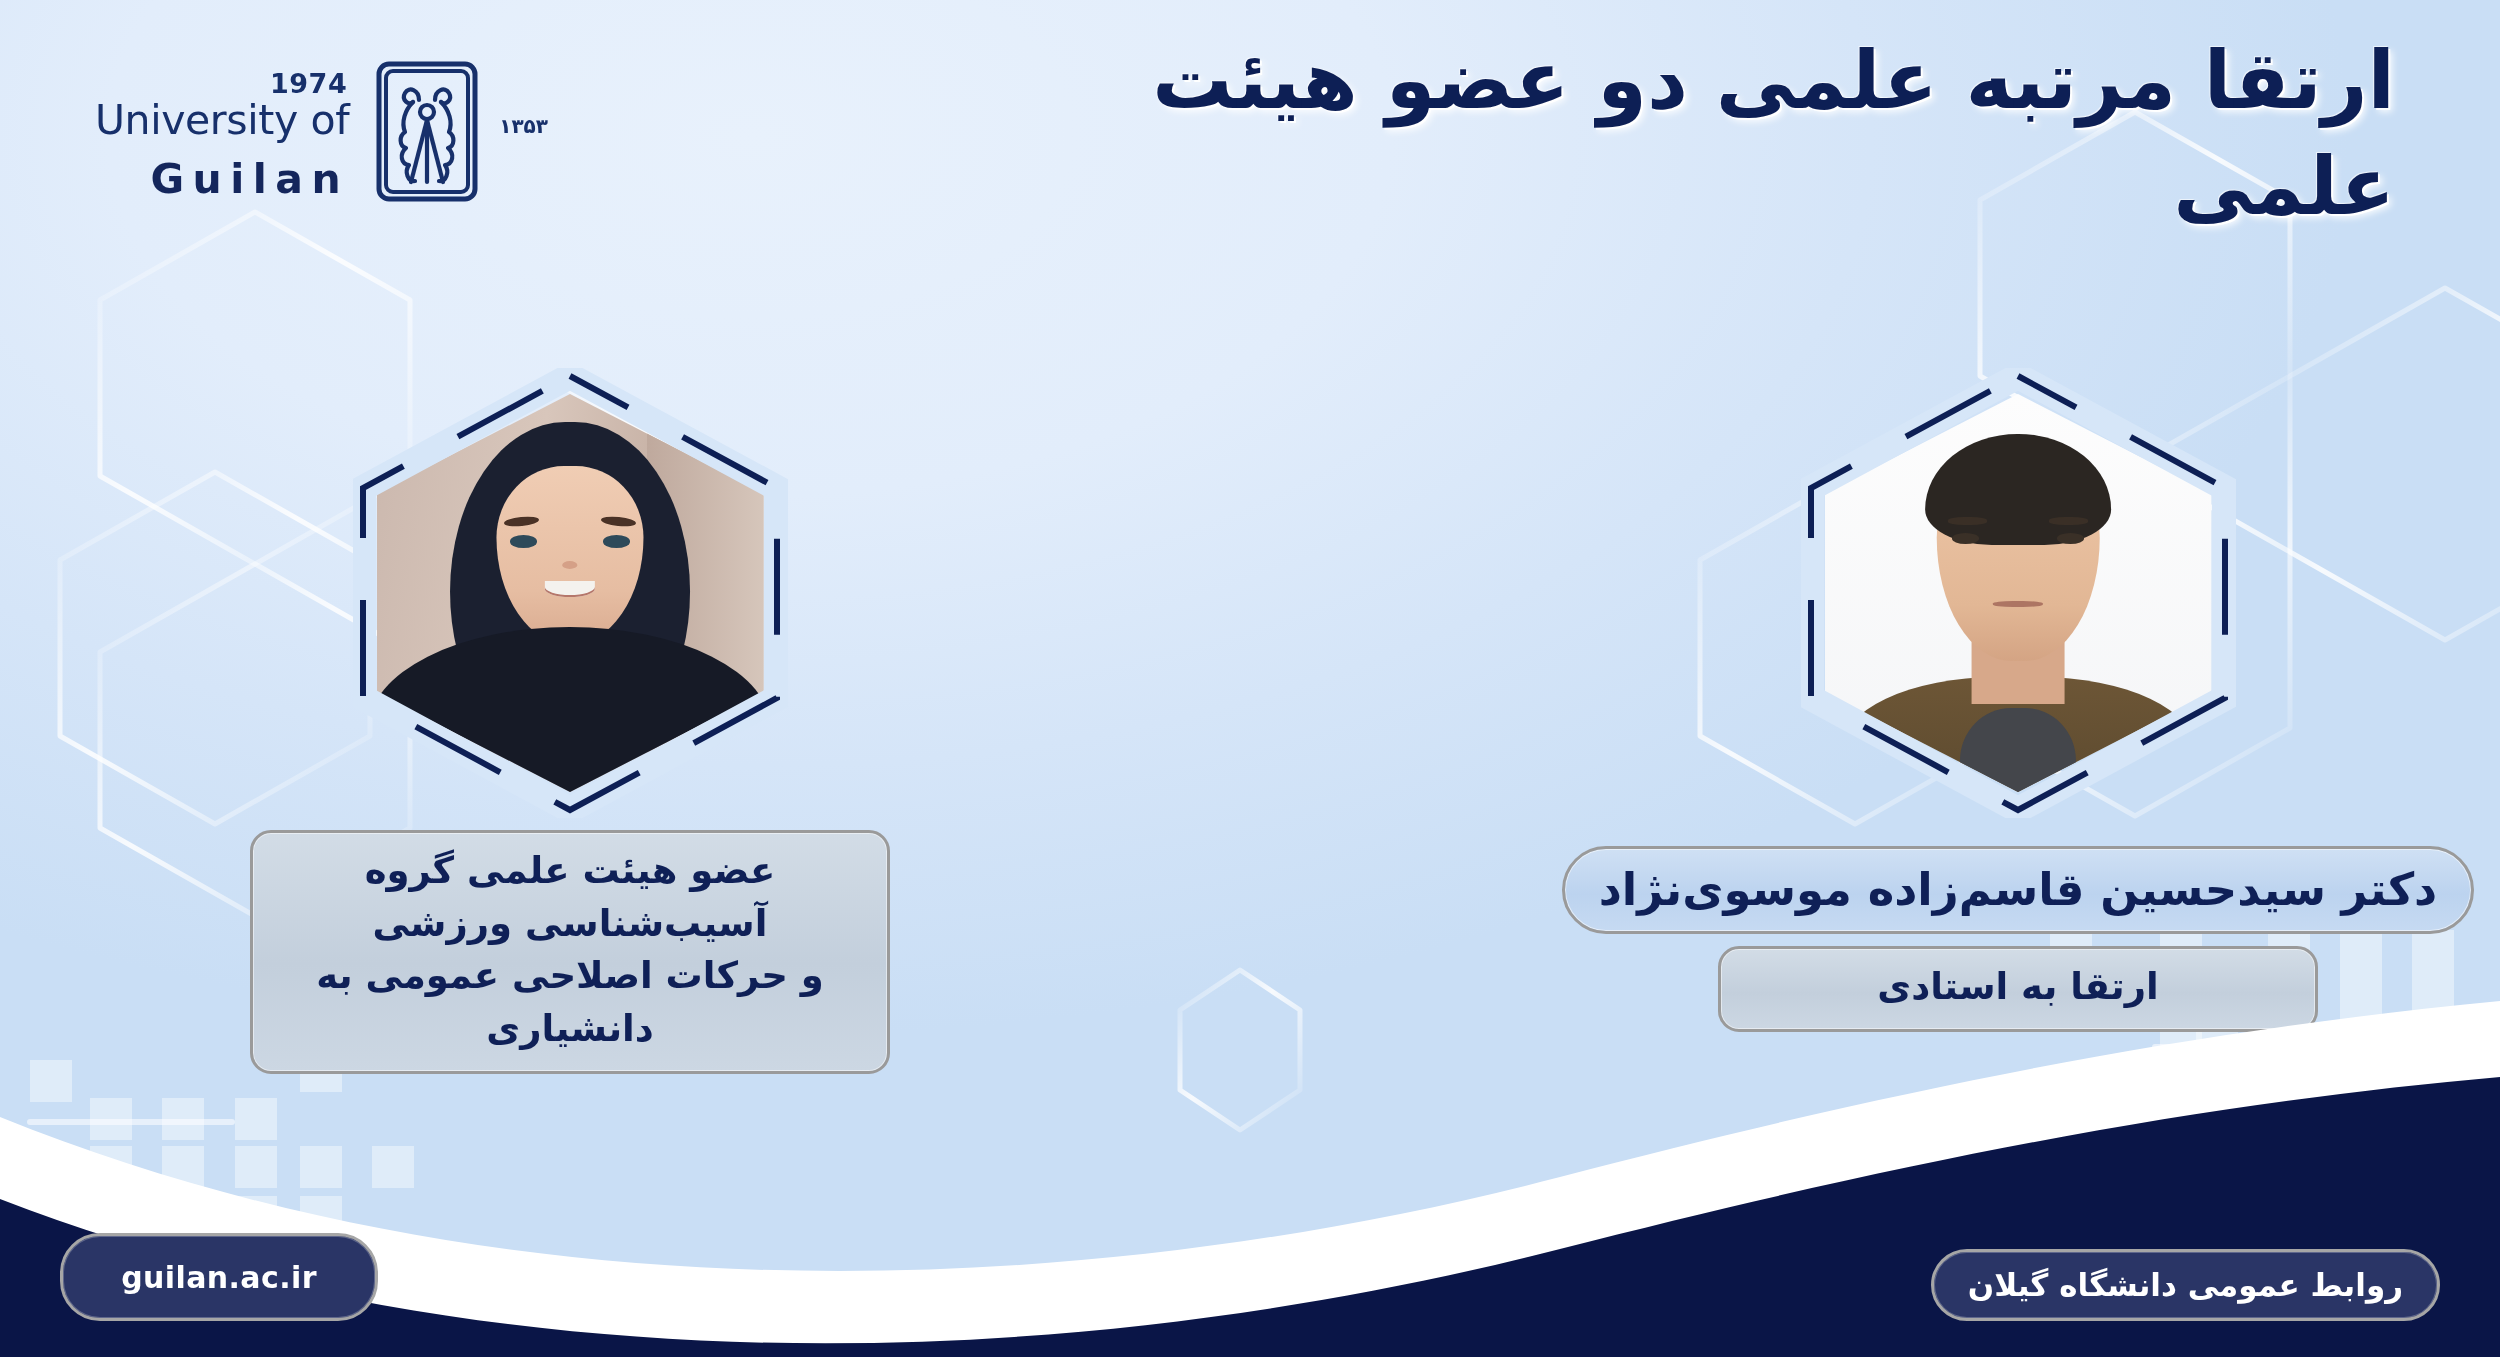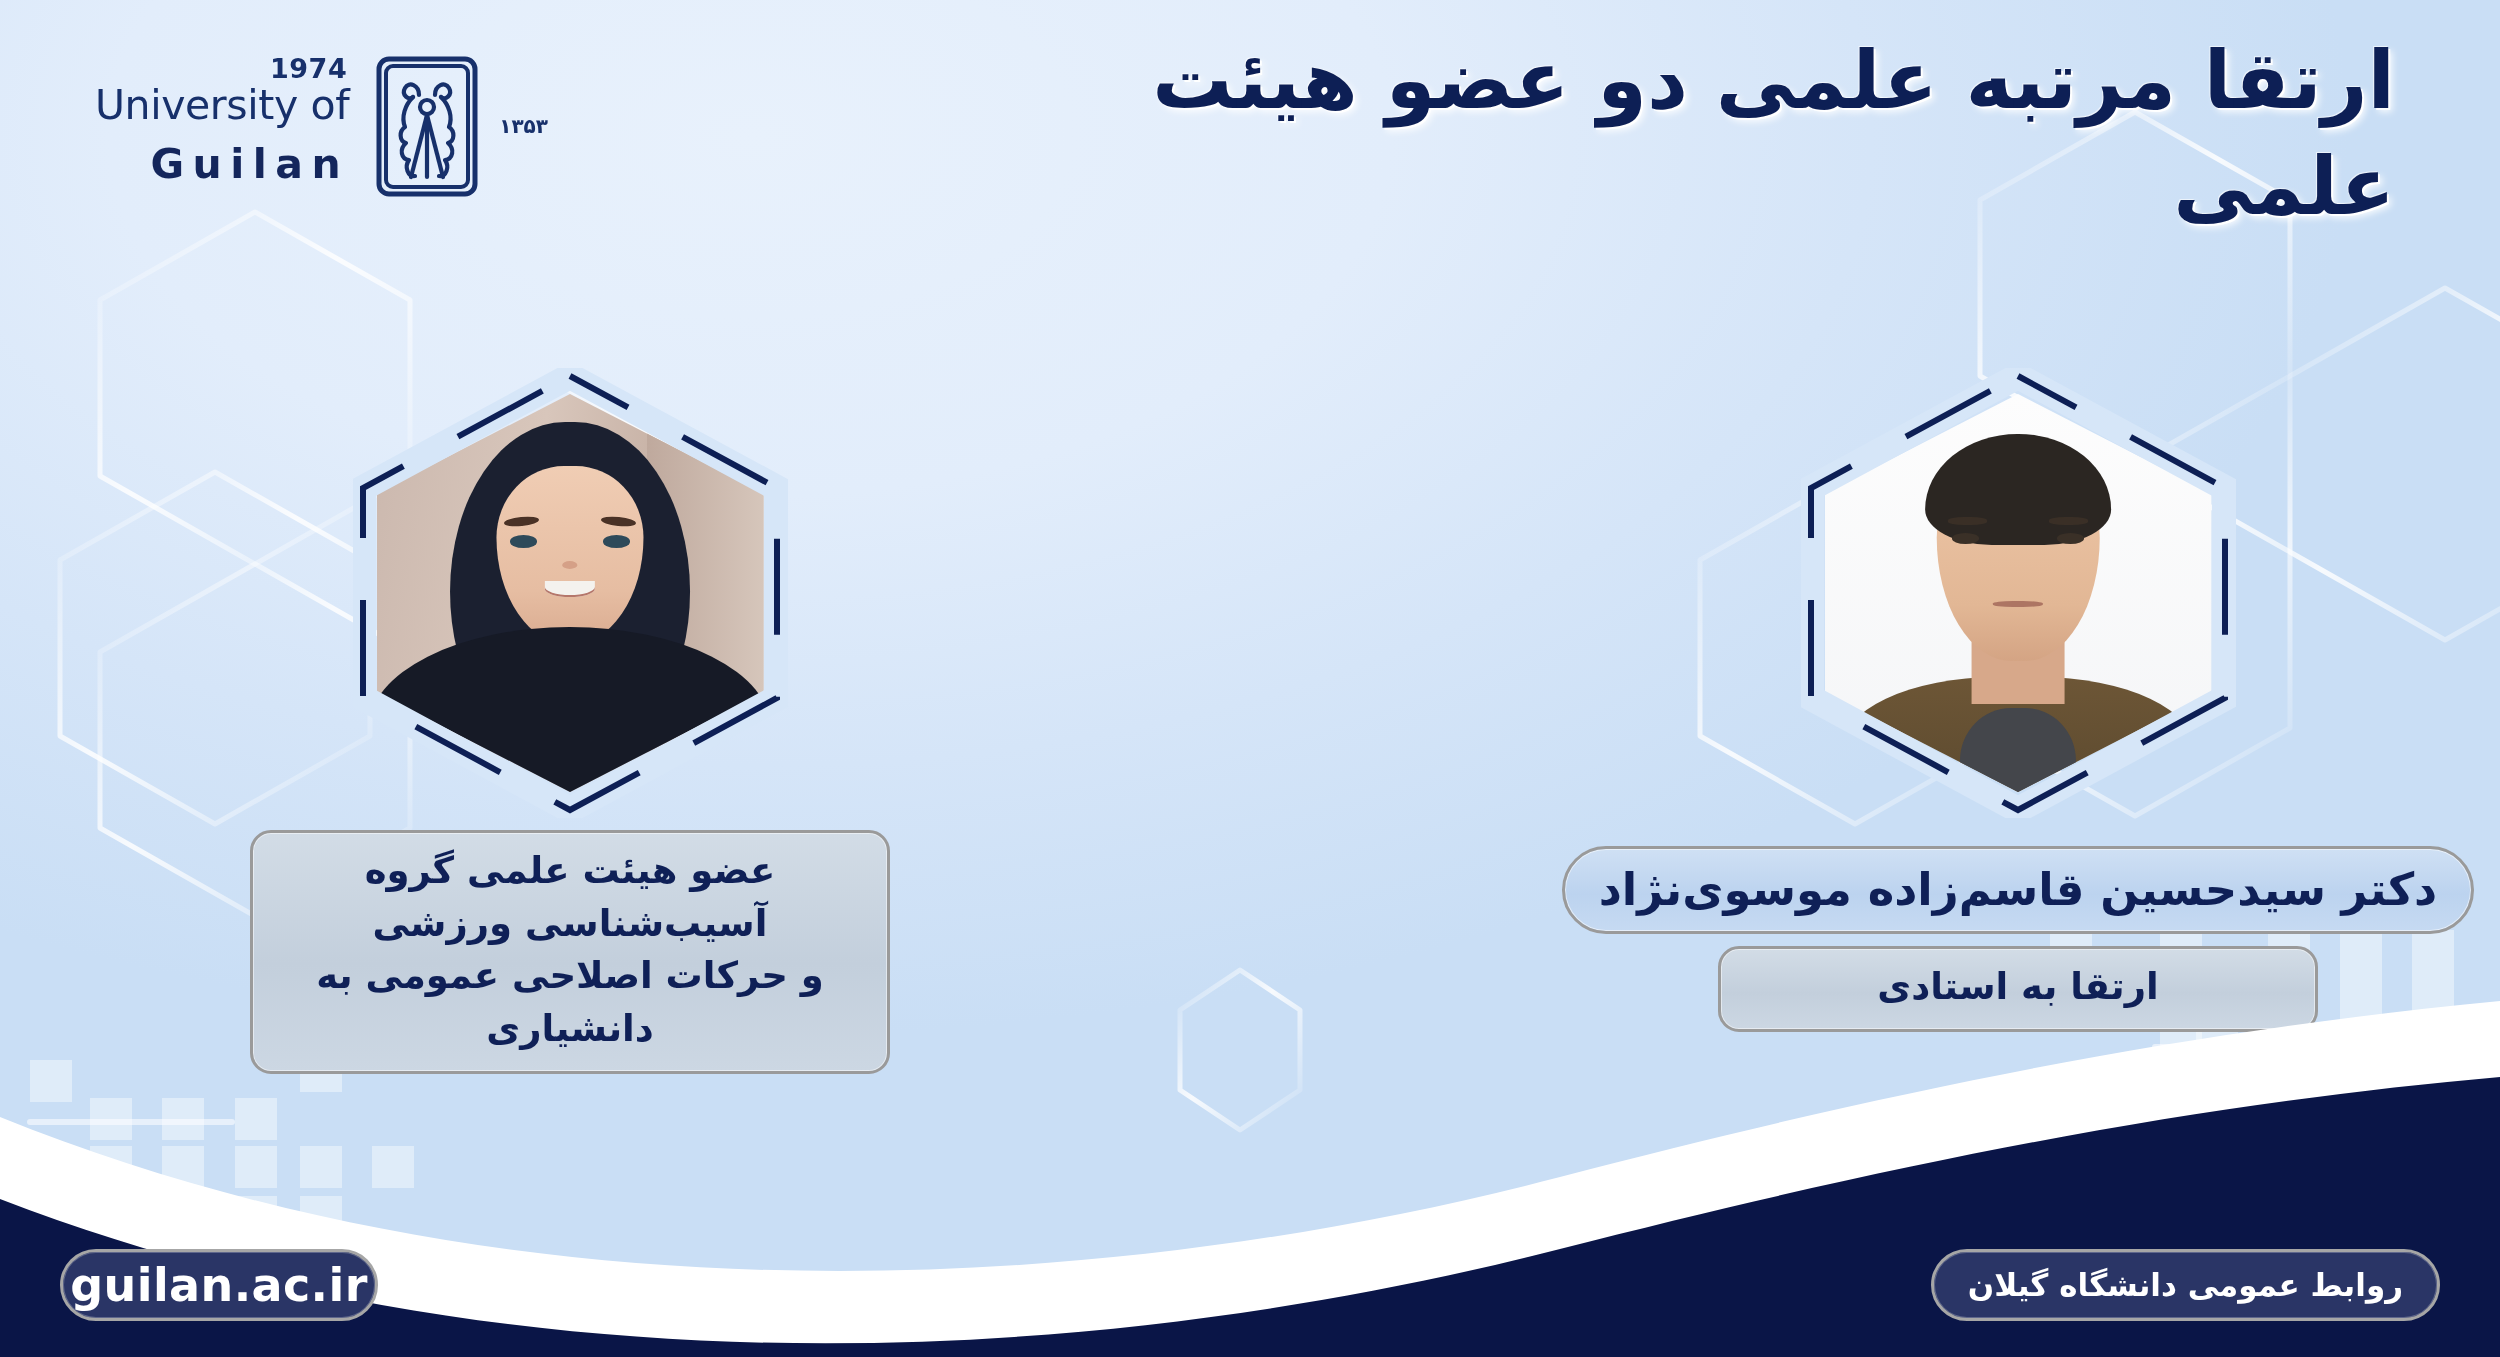--- a/index.html
+++ b/index.html
@@ -17,21 +17,21 @@
       radial-gradient(ellipse 1600px 900px at 30% 10%, #e8f1fc 0%, #e2edfb 40%, #d5e5f8 70%, #c9def5 100%),
       linear-gradient(160deg,#e9f2fd 0%,#dde9fa 45%,#c9ddf4 100%);
   }
   
   .bg-deco { position:absolute; inset:0; pointer-events:none; }
   .bg-deco svg { width:100%; height:100%; display:block; }
 
   
   .logo-block {
     position:absolute; left:95px; top:55px;
-    display:flex; align-items:flex-start; gap:8px;
+    display:flex; align-items:flex-end; gap:8px;
     direction:ltr;
   }
   .logo-en { text-align:right; padding-right:18px; line-height:1; }
   .logo-en .year {
     font-size:27px; font-weight:bold; color:#17306b;
     letter-spacing:.5px; margin-bottom:2px; margin-right:2px;
     text-align:right;
   }
   .logo-en .l1 {
     font-size:41px; color:#17306b; font-weight:400;
@@ -209,22 +209,22 @@
   .badge {
     position:absolute; bottom:36px;
     display:flex; align-items:center; justify-content:center;
     border-radius:40px;
     background:#2a3566;
     border:3px solid #a6a6a6;
     color:#ffffff;
     box-shadow:0 0 0 1px rgba(255,255,255,.25) inset;
   }
   .badge--url {
-    left:60px; width:318px; height:72px;
-    font-size:46px; font-weight:bold; letter-spacing:.4px;
+    left:60px; width:318px; height:88px;
+    font-size:30px; font-weight:bold; letter-spacing:.4px;
     direction:ltr; font-family:"DejaVu Sans","Liberation Sans",sans-serif;
   }
   .badge--pr {
     right:60px; min-width:410px; height:72px; padding:0 34px;
     font-size:31px; font-weight:bold; direction:rtl;
   }
 </style>
 </head>
 <body>
 

